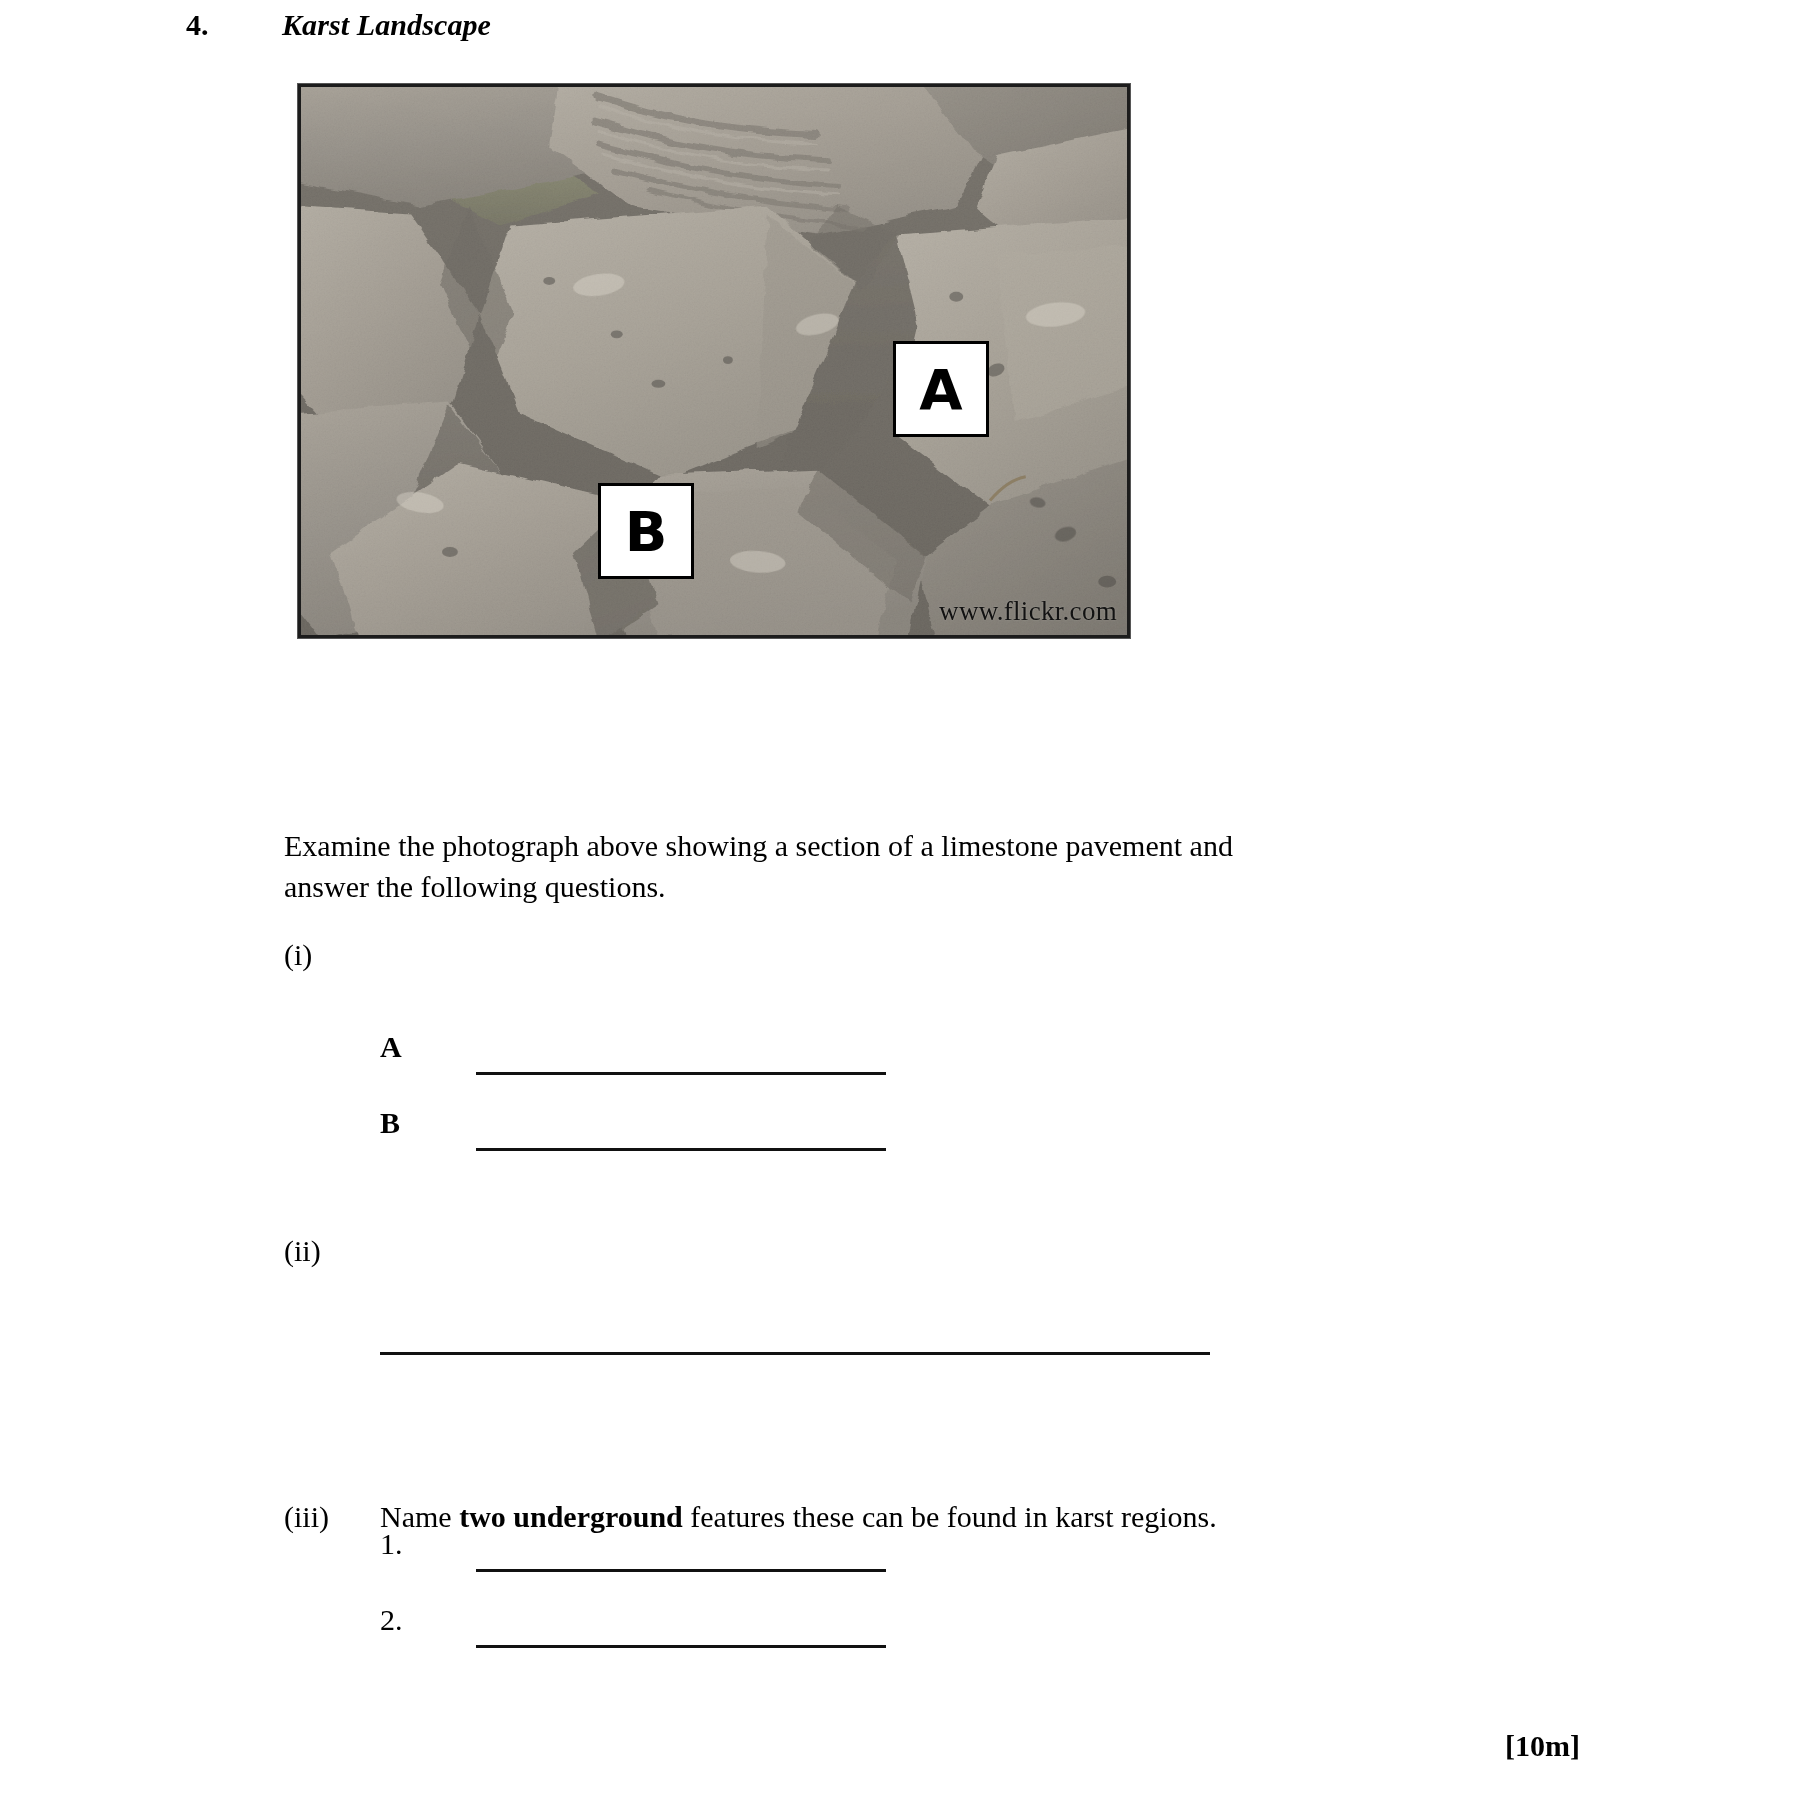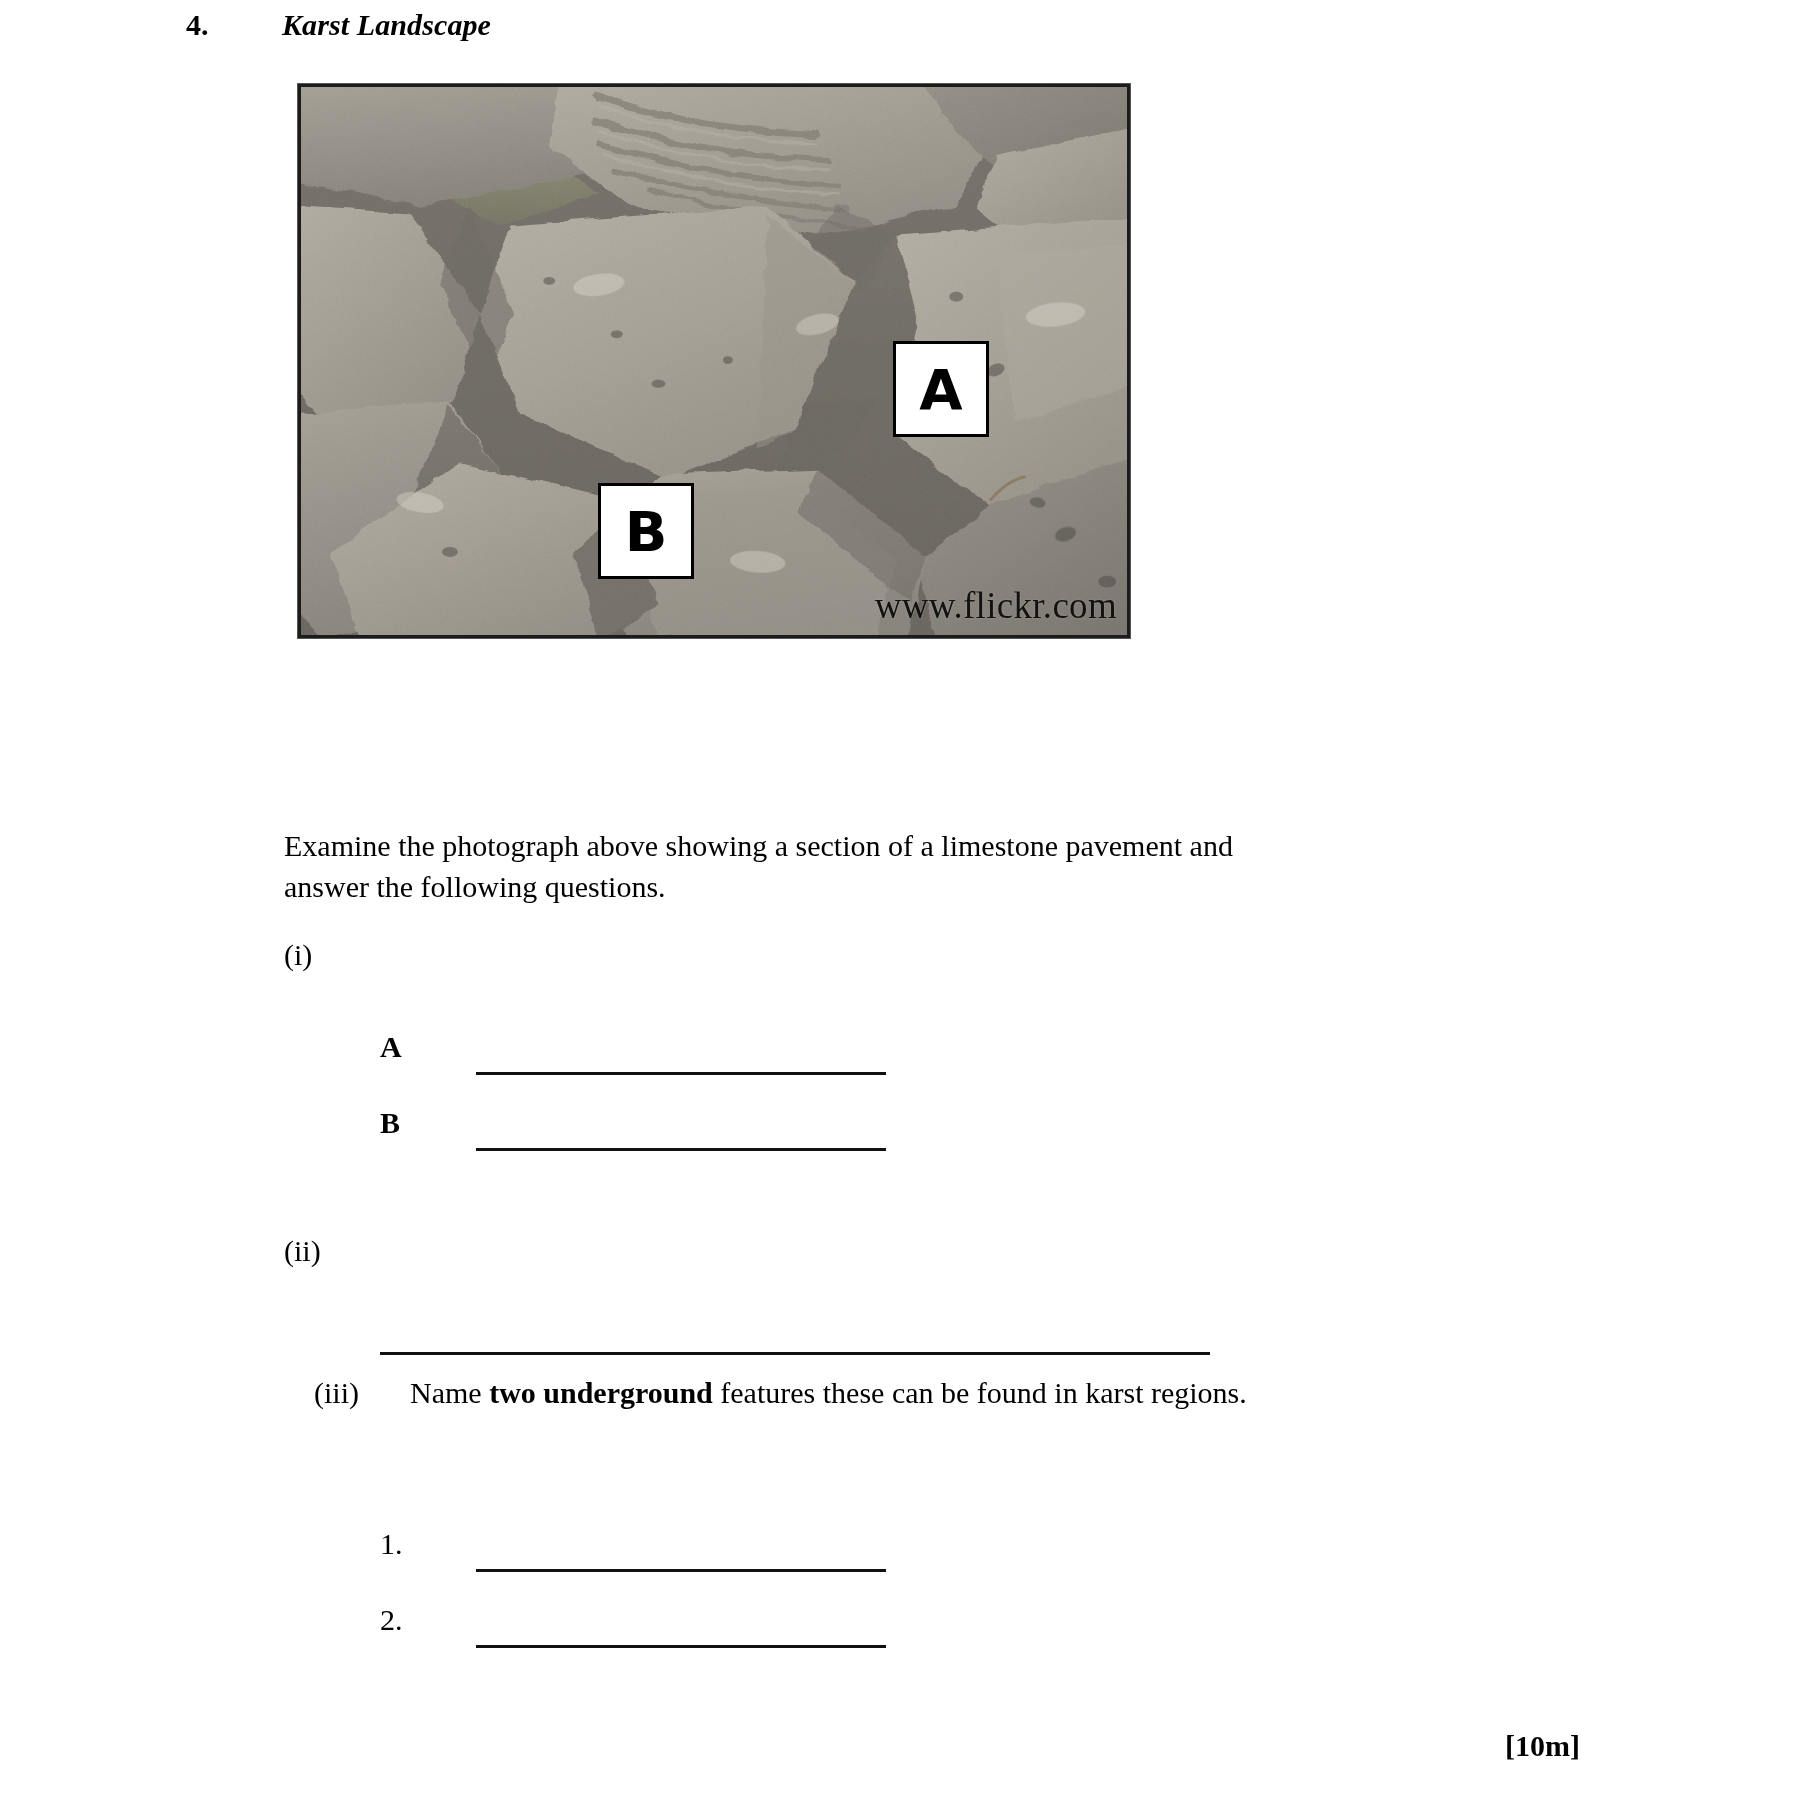--- a/index.html
+++ b/index.html
@@ -64,21 +64,21 @@
     display: block;
     width: 100%;
     height: 100%;
   }
 
   .watermark {
     position: absolute;
     right: 10px;
     bottom: 8px;
     font-family: "Liberation Serif", "DejaVu Serif", serif;
-    font-size: 37px;
+    font-size: 27px;
     color: #121212;
     text-shadow: 0 0 2px rgba(255,255,255,0.25);
     letter-spacing: 0.3px;
     white-space: nowrap;
   }
 
   .label-box {
     position: absolute;
     background: #ffffff;
     border: 3px solid #000000;
@@ -121,21 +121,21 @@
     font-size: 30px;
     line-height: 41px;
     white-space: nowrap;
   }
   .qrow .marker {
     width: 96px;
     flex: none;
   }
   .q-i   { left: 284px; top: 934px; }
   .q-ii  { left: 284px; top: 1230px; }
-  .q-iii { left: 284px; top: 1372px; margin-left: 30px; }
+  .q-iii { left: 284px; top: 1496px; }
 
   .sub-label {
     position: absolute;
     font-size: 30px;
     font-weight: bold;
   }
   .sub-label.plain { font-weight: normal; }
 
   .lbl-a { left: 380px; top: 1030px; }
   .lbl-b { left: 380px; top: 1106px; }

